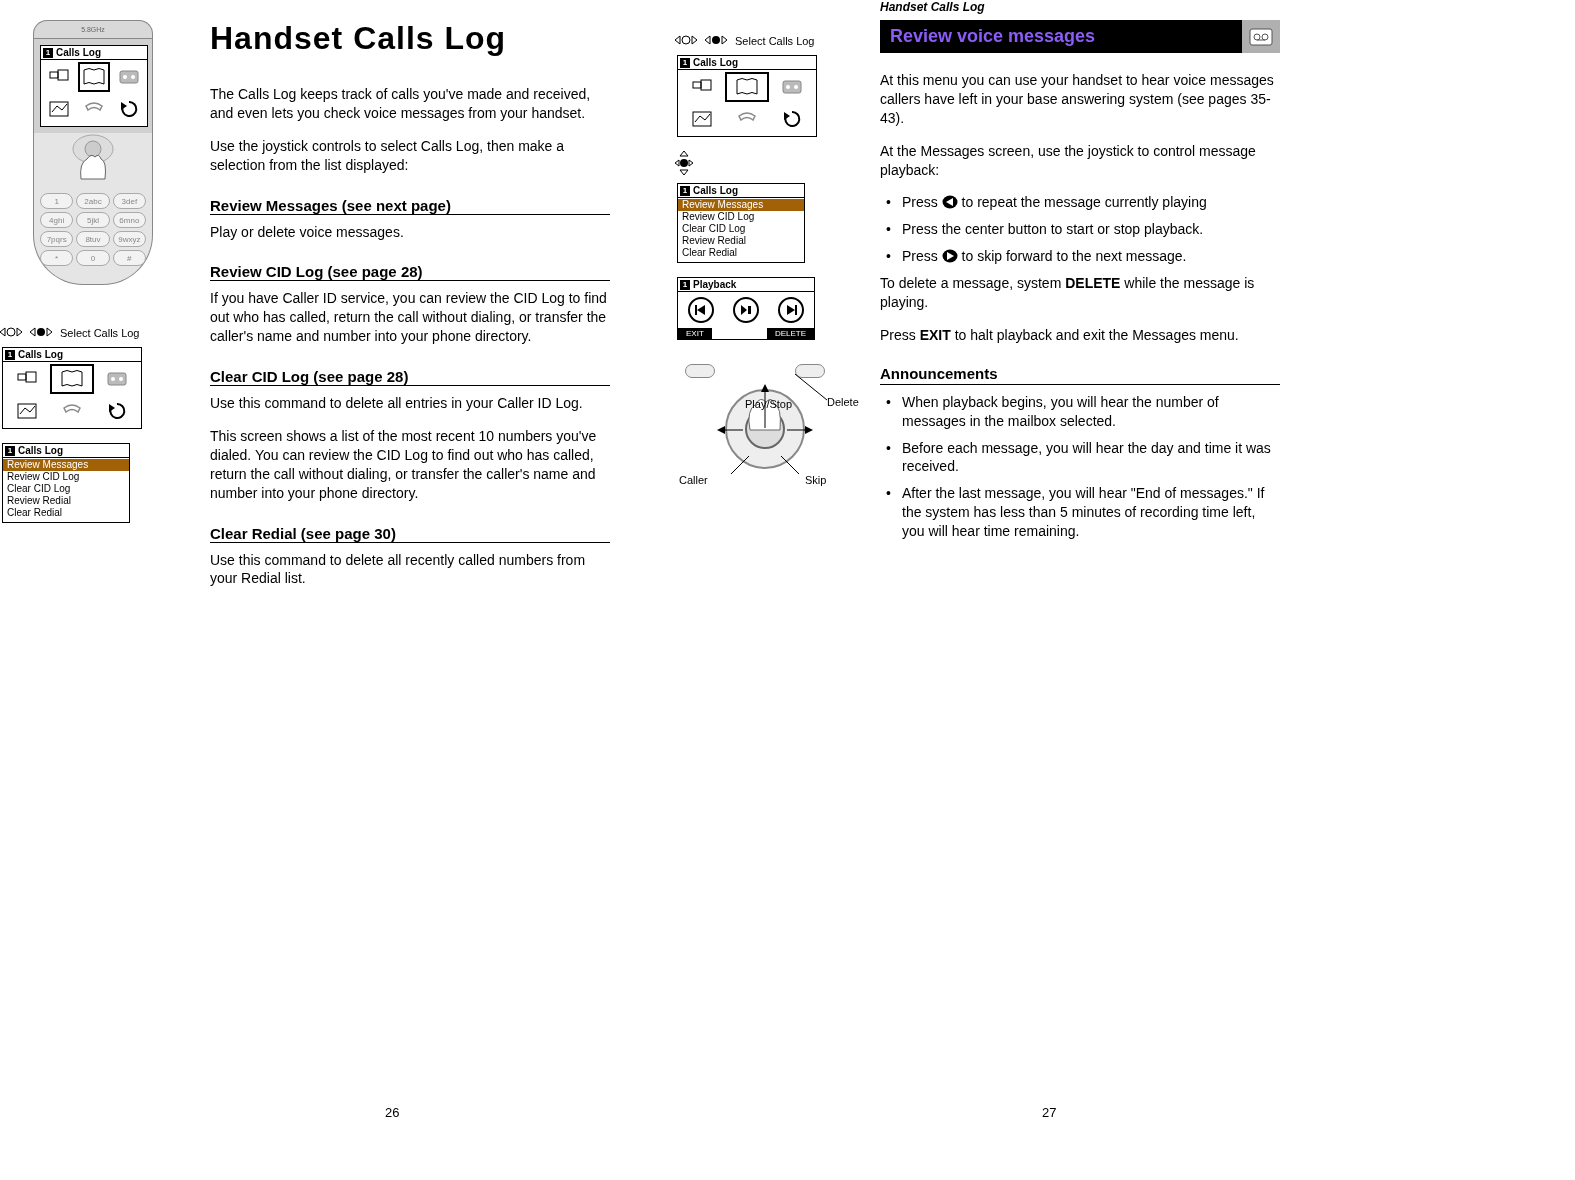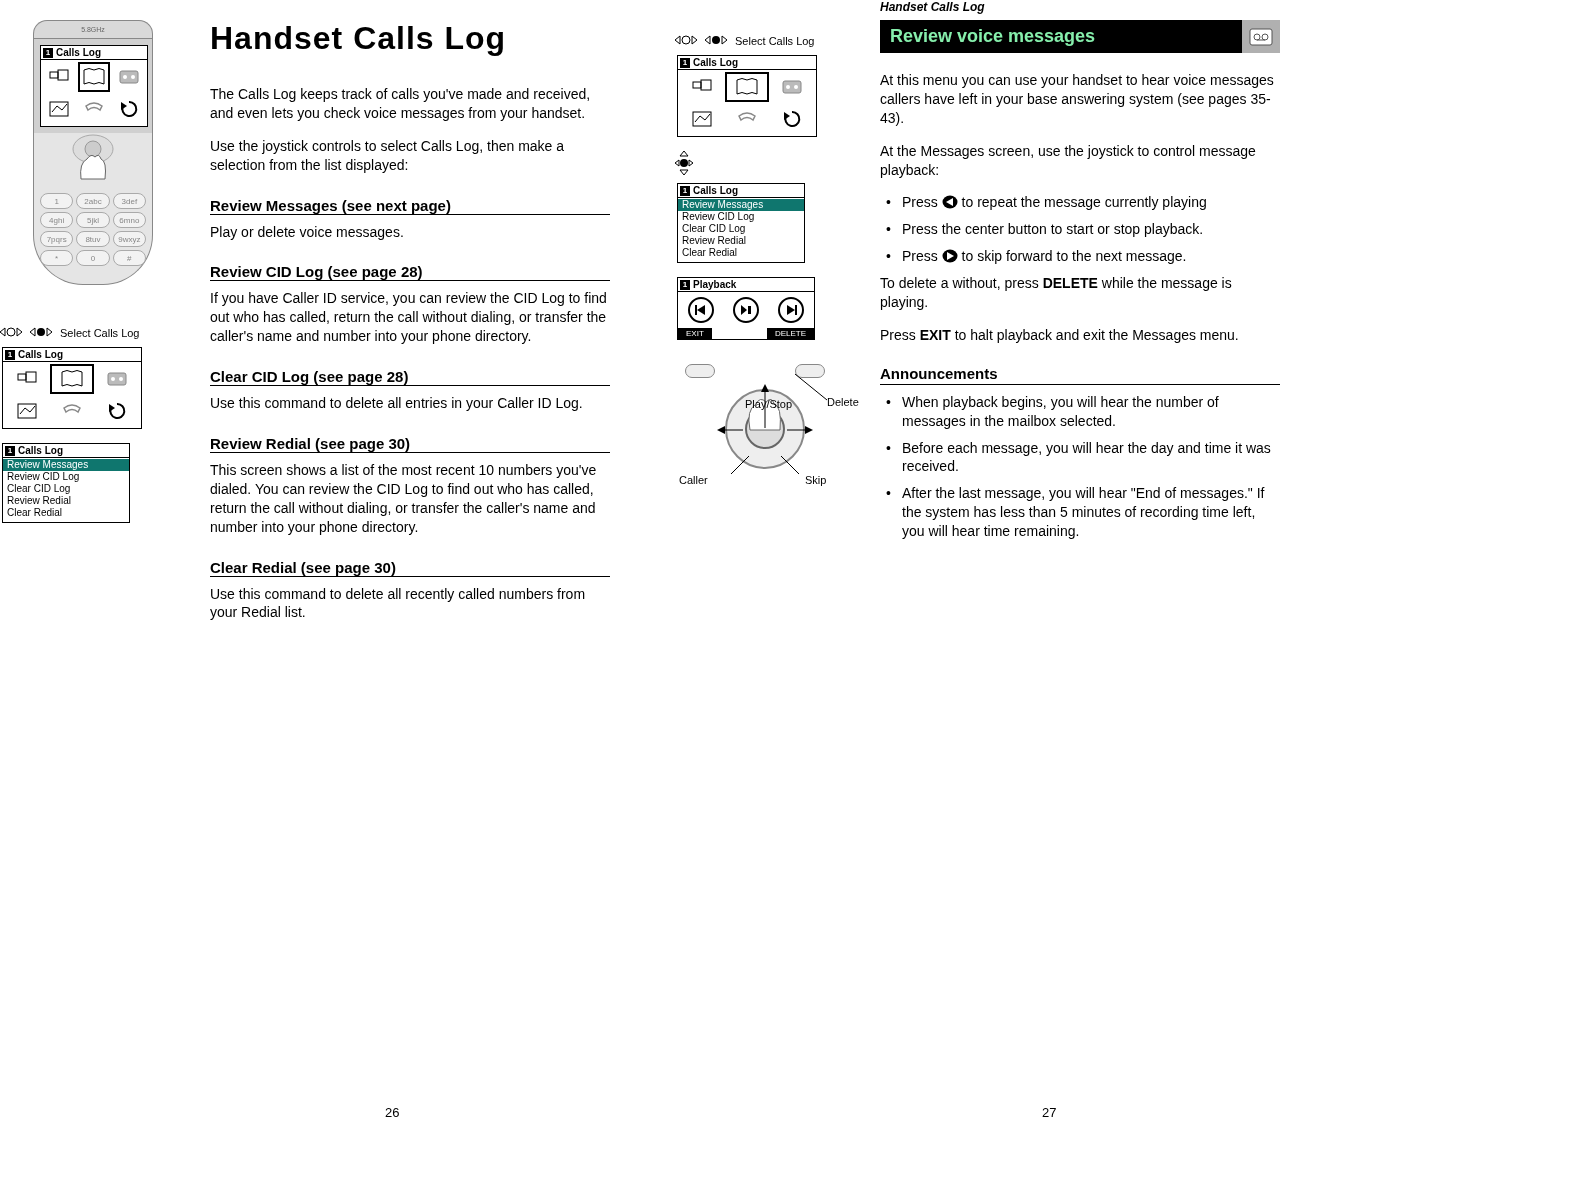--- a/index.html
+++ b/index.html
@@ -29,21 +29,21 @@
   .right-text { position: absolute; left: 220px; top: 0; width: 400px; }
 
   .running-header {
     font-style: italic;
     font-weight: bold;
     font-size: 12px;
     margin-bottom: 6px;
   }
   .black-banner {
     background: #000;
-    color: #86efac;
+    color: #8b5cf6;
     padding: 6px 10px;
     font-weight: bold;
     font-size: 18px;
     position: relative;
     margin-bottom: 18px;
     display: flex;
     align-items: center;
   }
   .banner-icon {
     position: absolute;
@@ -164,21 +164,21 @@
     justify-content: center;
     font-size: 18px;
   }
   .s-icon.sel { outline: 2px solid #000; outline-offset: -2px; }
   .menu-list {
     font-size: 10px;
     line-height: 1.2;
     padding: 1px 0 3px 0;
   }
   .menu-list div { padding: 0 4px; }
-  .menu-list .hl { background: #0f766e; color: #fff; }
+  .menu-list .hl { background: #a16207; color: #fff; }
   .phone-body {
     border: 1px solid #888;
     border-top: none;
     border-radius: 0 0 50px 50px;
     background: #e5e5e5;
     padding: 6px 6px 18px 6px;
   }
   .keypad {
     display: grid;
     grid-template-columns: repeat(3, 1fr);
@@ -436,21 +436,20 @@
 
     <div class="subhead">Review Messages (see next page)</div>
     <p class="body-p">Play or delete voice messages.</p>
 
     <div class="subhead">Review CID Log (see page 28)</div>
     <p class="body-p">If you have Caller ID service, you can review the CID Log to find out who has called, return the call without dialing, or transfer the caller's name and number into your phone directory.</p>
 
     <div class="subhead">Clear CID Log (see page 28)</div>
     <p class="body-p">Use this command to delete all entries in your Caller ID Log.</p>
 
-    <div class="subhead">Review Redial (see page 30)</div>
     <p class="body-p">This screen shows a list of the most recent 10 numbers you've dialed. You can review the CID Log to find out who has called, return the call without dialing, or transfer the caller's name and number into your phone directory.</p>
 
     <div class="subhead">Clear Redial (see page 30)</div>
     <p class="body-p">Use this command to delete all recently called numbers from your Redial list.</p>
   </div>
 
   <div class="page-num left">26</div>
 </div>
 
 <div class="page-right">
@@ -639,21 +638,21 @@
             <polygon points="11,3 4,7 11,11" fill="#fff"></polygon>
           </svg> to repeat the message currently playing</li>
       <li>Press the center button to start or stop playback.</li>
       <li>Press <svg class="inline-icon" viewBox="0 0 16 14">
             <ellipse cx="8" cy="7" rx="7.5" ry="6.5" fill="#000"></ellipse>
             <polygon points="5,3 12,7 5,11" fill="#fff"></polygon>
           </svg> to skip forward to the next message.</li>
     </ul>
 
     <p class="body-p">
-      <span>To delete a without, press </span><b>DELETE</b><span> while the message is playing.</span>
+      <span>To delete a message, system </span><b>DELETE</b><span> while the message is playing.</span>
     </p>
     <p class="body-p">
       <span>Press </span><b>EXIT</b><span> to halt playback and exit the Messages menu.</span>
     </p>
 
     <div class="subhead2">Announcements</div>
     <ul class="bullets">
       <li>When playback begins, you will hear the number of messages in the mailbox selected.</li>
       <li>Before each message, you will hear the day and time it was received.</li>
       <li>After the last message, you will hear "End of messages." If the system has less than 5 minutes of recording time left, you will hear time remaining.</li>

